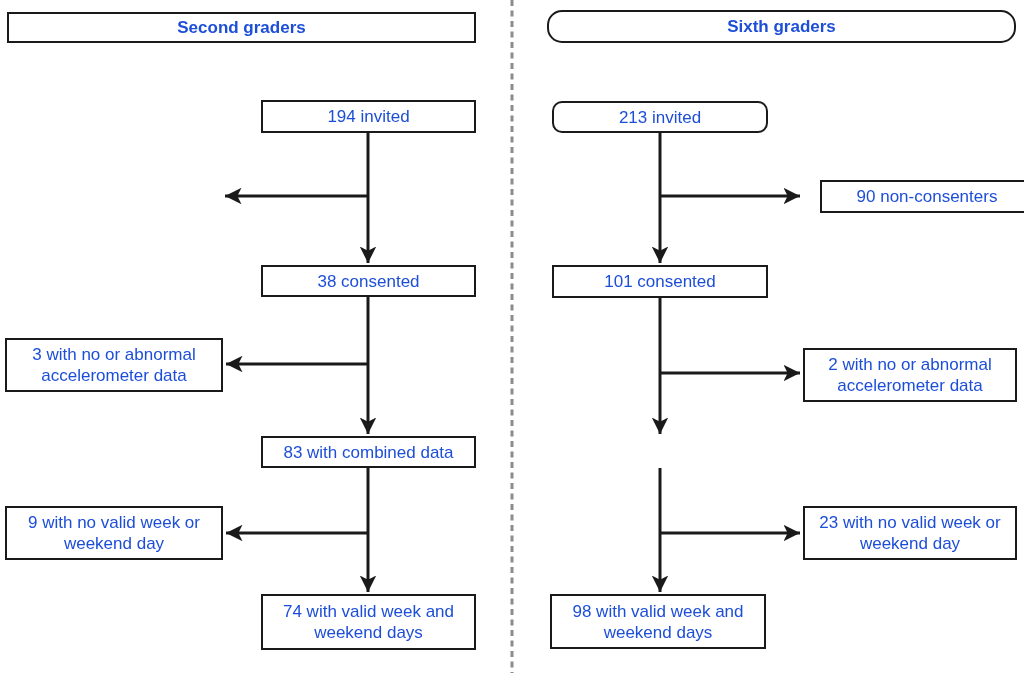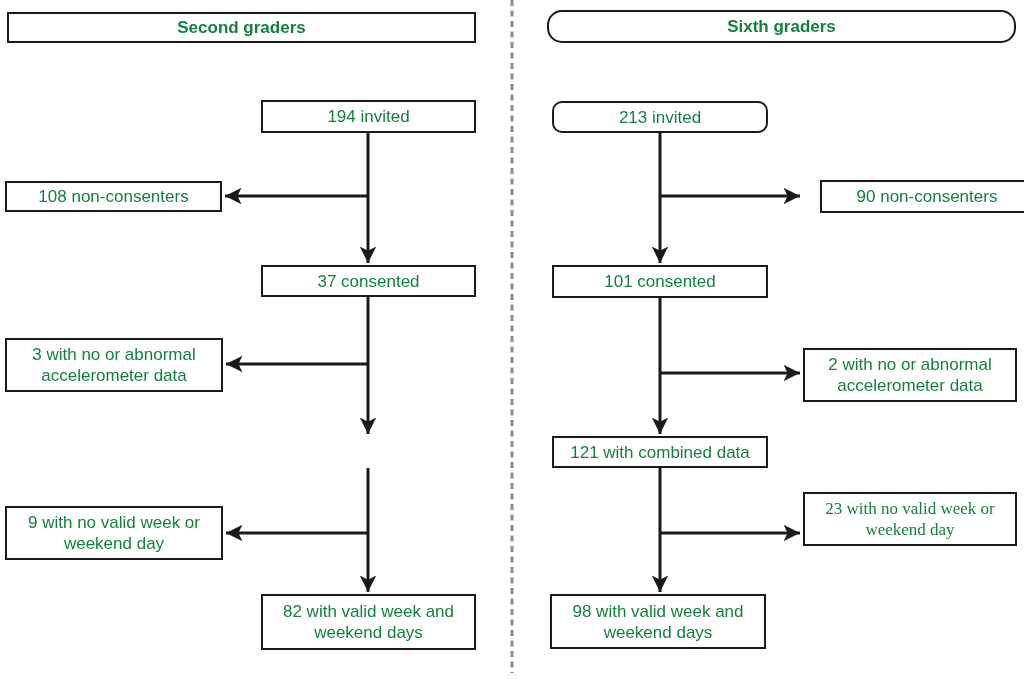--- a/index.html
+++ b/index.html
@@ -6,21 +6,21 @@
     margin: 0;
     padding: 0;
     background: #ffffff;
   }
   #figure {
     position: relative;
     width: 1024px;
     height: 679px;
     background: #ffffff;
     font-family: "Liberation Sans", sans-serif;
-    color: #15803d;
+    color: #1d4ed8;
     overflow: hidden;
   }
   #connectors {
     position: absolute;
     left: 0;
     top: 0;
     width: 1024px;
     height: 679px;
   }
   .box {
@@ -48,21 +48,21 @@
   .l-combined  { left: 261px; top: 436px; width: 215px; height: 32px; }
   .l-novalid   { left: 5px;   top: 506px; width: 218px; height: 54px; }
   .l-valid     { left: 261px; top: 594px; width: 215px; height: 56px; }
   
   .r-header    { left: 547px; top: 10px;  width: 469px; height: 33px; border-radius: 15px; }
   .r-invited   { left: 552px; top: 101px; width: 216px; height: 32px; border-radius: 10px; }
   .r-noncons   { left: 820px; top: 180px; width: 214px; height: 33px; }
   .r-consented { left: 552px; top: 265px; width: 216px; height: 33px; }
   .r-noaccel   { left: 803px; top: 348px; width: 214px; height: 54px; }
   .r-combined  { left: 552px; top: 436px; width: 216px; height: 32px; }
-  .r-novalid   { left: 803px; top: 492px; width: 214px; height: 54px; font-family: Liberation Serif, serif; }
+  .r-novalid   { left: 803px; top: 506px; width: 214px; height: 54px; }
   .r-valid     { left: 550px; top: 594px; width: 216px; height: 55px; }
 </style>
 </head>
 <body>
 
 <div id="figure">
 
   <svg id="connectors" viewBox="0 0 1024 679" xmlns="http://www.w3.org/2000/svg" aria-hidden="true">
     <defs>
       <marker id="arrow" viewBox="0 0 10 10" refX="10" refY="5" markerWidth="5.5" markerHeight="5.5" orient="auto-start-reverse">
@@ -82,28 +82,27 @@
     <line x1="660" y1="133" x2="660" y2="263" stroke="#1a1a1a" stroke-width="3" marker-end="url(#arrow)"></line>
     <line x1="660" y1="298" x2="660" y2="434" stroke="#1a1a1a" stroke-width="3" marker-end="url(#arrow)"></line>
     <line x1="660" y1="468" x2="660" y2="592" stroke="#1a1a1a" stroke-width="3" marker-end="url(#arrow)"></line>
     <line x1="660" y1="196" x2="800" y2="196" stroke="#1a1a1a" stroke-width="3" marker-end="url(#arrow)"></line>
     <line x1="660" y1="373" x2="800" y2="373" stroke="#1a1a1a" stroke-width="3" marker-end="url(#arrow)"></line>
     <line x1="660" y1="533" x2="800" y2="533" stroke="#1a1a1a" stroke-width="3" marker-end="url(#arrow)"></line>
   </svg>
 
   <div class="box header l-header">Second graders</div>
   <div class="box l-invited">194 invited</div>
-  <div class="box l-noncons">108 non-consenters</div>
-  <div class="box l-consented">37 consented</div>
+  <div class="box l-consented">38 consented</div>
   <div class="box l-noaccel">3 with no or abnormal accelerometer data</div>
+  <div class="box l-combined">83 with combined data</div>
   <div class="box l-novalid">9 with no valid week or weekend day</div>
-  <div class="box l-valid">82 with valid week and weekend days</div>
+  <div class="box l-valid">74 with valid week and weekend days</div>
 
   <div class="box header r-header">Sixth graders</div>
   <div class="box r-invited">213 invited</div>
   <div class="box r-noncons">90 non-consenters</div>
   <div class="box r-consented">101 consented</div>
   <div class="box r-noaccel">2 with no or abnormal accelerometer data</div>
-  <div class="box r-combined">121 with combined data</div>
   <div class="box r-novalid">23 with no valid week or weekend day</div>
   <div class="box r-valid">98 with valid week and weekend days</div>
 
 </div>
 
 </body></html>

